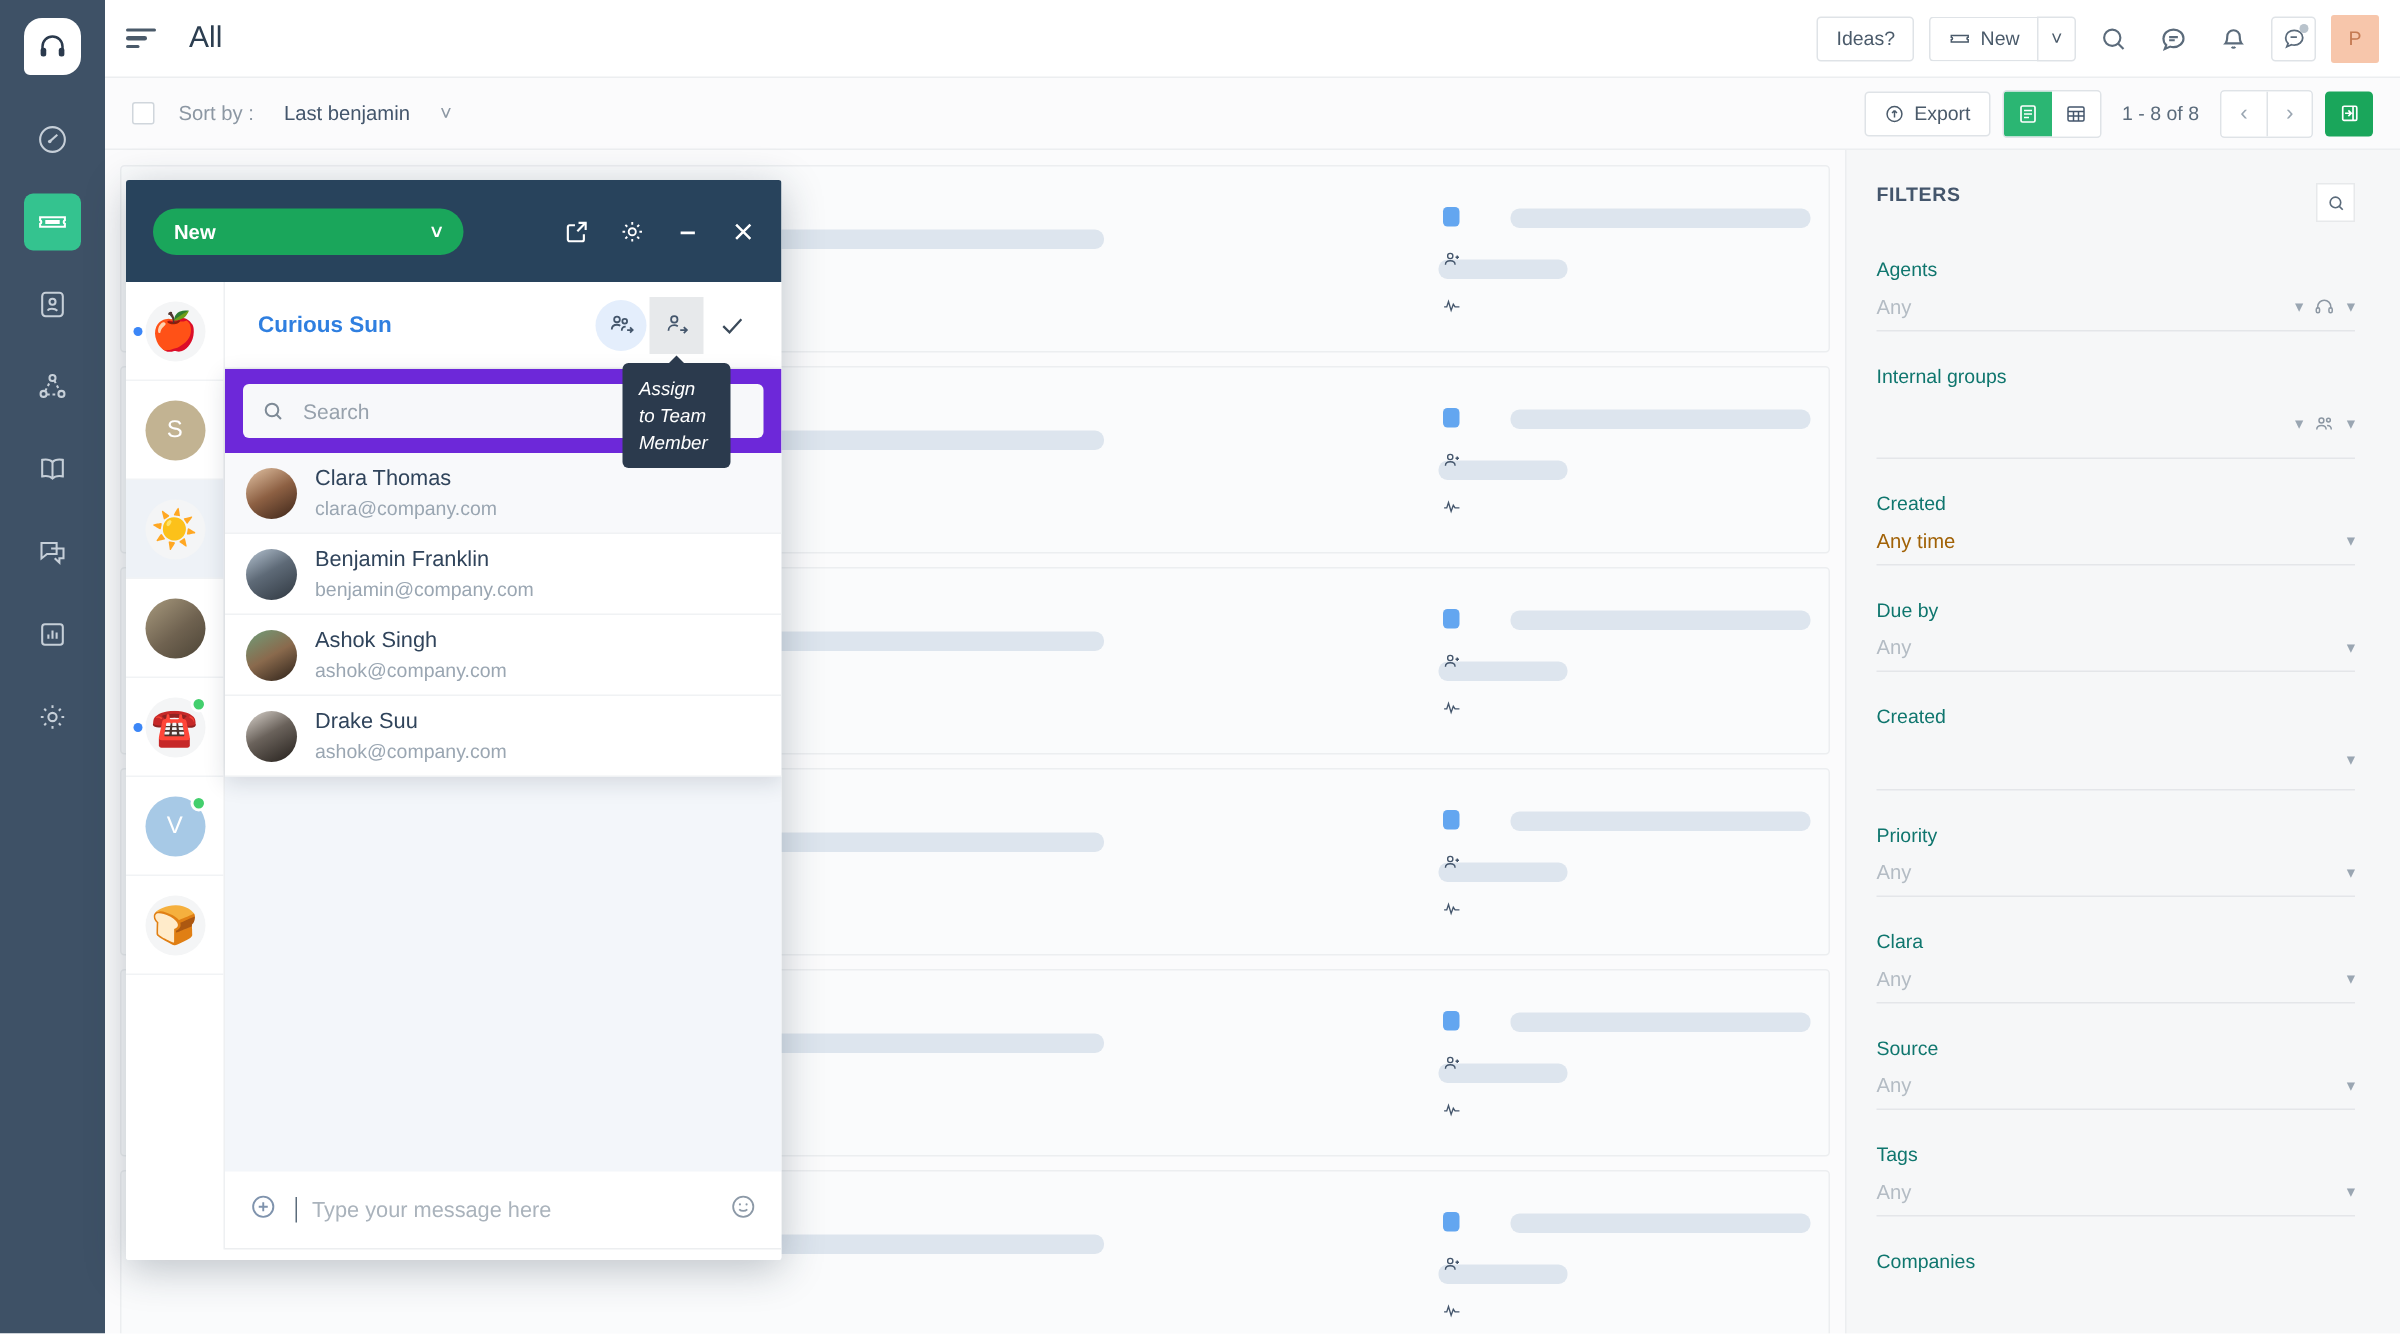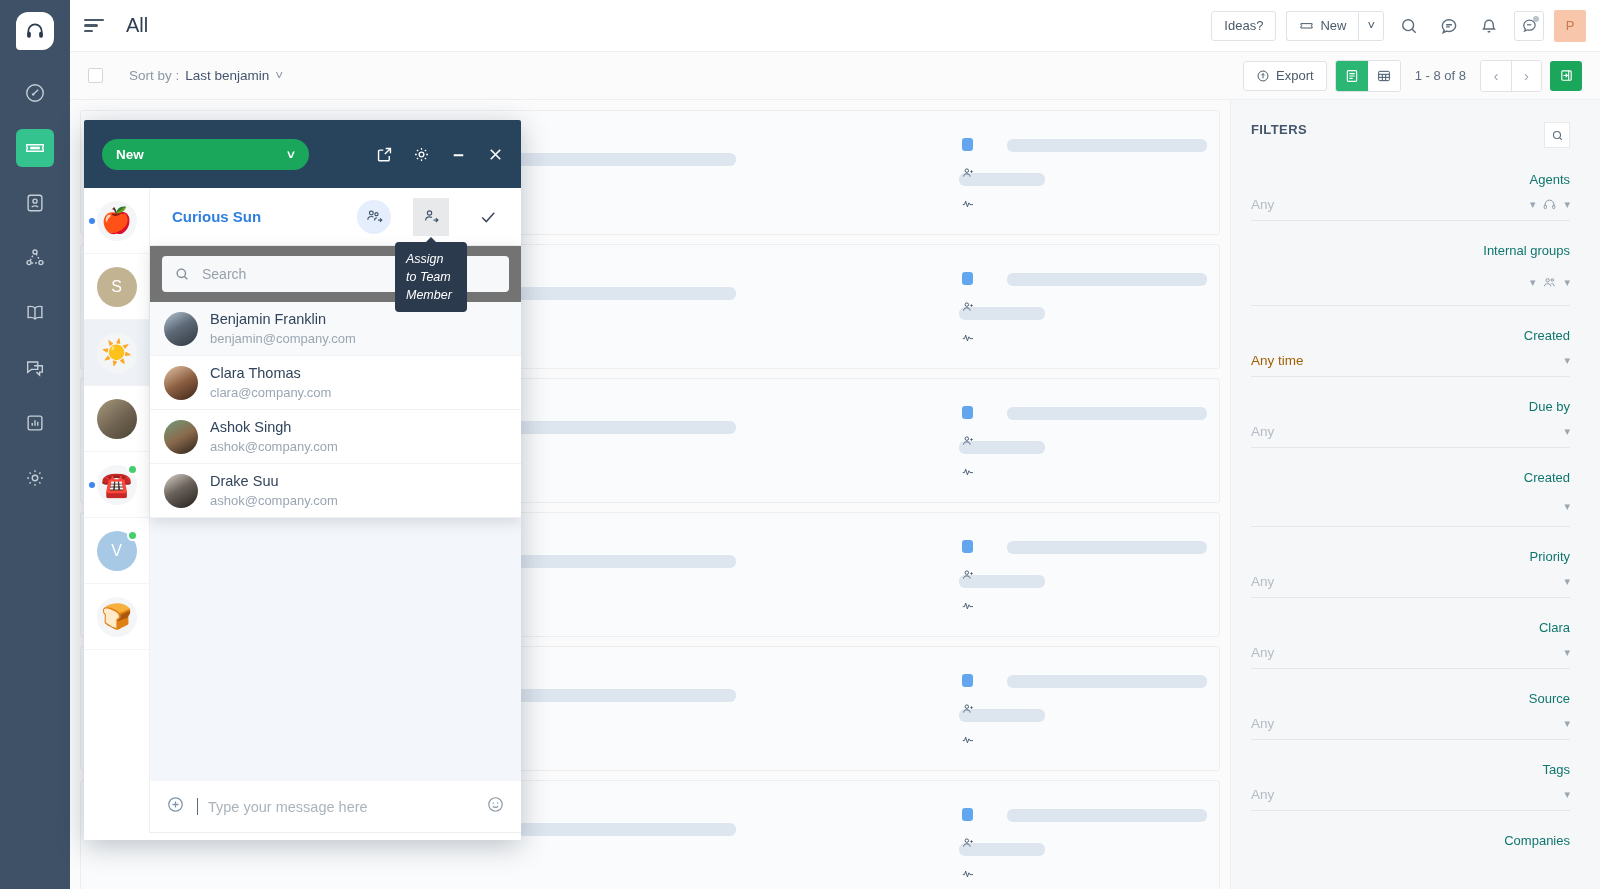--- a/index.html
+++ b/index.html
@@ -64,21 +64,21 @@
     width: 32px; height: 32px; background: #f7c6ab; color: #c57a52;
     display: flex; align-items: center; justify-content: center;
     font-size: 13px; border-radius: 2px; cursor: pointer;
   }
 
   .subbar {
     height: 48px; background: #fbfbfc; border-bottom: 1px solid #eceef0;
     display: flex; align-items: center; padding: 0 18px; flex: none;
   }
   .chk { width: 15px; height: 15px; border: 1.5px solid #d0d6dc; border-radius: 2px; background: #fff; cursor: pointer; }
-  .sortby { margin-left: 26px; font-size: 13.5px; color: #8c97a3; display: flex; align-items: flex-end; gap: 6px; }
+  .sortby { margin-left: 16px; font-size: 13.5px; color: #8c97a3; display: flex; align-items: flex-end; gap: 20px; }
   .sortby b { color: #44566c; font-weight: 500; font-size: 13.5px; }
   .sub-right { margin-left: auto; display: flex; align-items: center; gap: 8px; }
   .seg { display: flex; border: 1px solid #dfe3e7; border-radius: 3px; overflow: hidden; }
   .seg div { width: 32px; height: 30px; display: flex; align-items: center; justify-content: center; background: #fff; cursor: pointer; }
   .seg div.on { background: #2bb673; }
   .pagetext { font-size: 13px; color: #5b6b7b; padding: 0 6px; }
   .pager { display: flex; border: 1px solid #dfe3e7; border-radius: 3px; overflow: hidden; }
   .pager div { width: 30px; height: 30px; display: flex; align-items: center; justify-content: center; background: #fff; color: #9aa6b2; cursor: pointer; font-size: 15px; }
   .pager div + div { border-left: 1px solid #dfe3e7; }
   .green-sq { width: 32px; height: 30px; background: #1aa65b; border-radius: 3px; display: flex; align-items: center; justify-content: center; cursor: pointer; }
@@ -94,21 +94,21 @@
   .sk-title { left: 18px; top: 42px; height: 13px; width: 56%; }
   .sk-sq { right: 246px; top: 27px; width: 11px; height: 13px; border-radius: 3px; background: #63a6f0; }
   .sk-r1 { right: 12px; top: 28px; height: 13px; width: 200px; }
   .sk-r2 { right: 174px; top: 62px; height: 13px; width: 86px; }
   .mini-ico { position: absolute; right: 244px; color: #44566c; }
   .mini-ico.a { top: 55px; }
   .mini-ico.b { top: 86px; }
 
   .filters {
     width: 370px; flex: none; background: #f6f7f8; border-left: 1px solid #eceef0;
-    padding: 22px 30px 0 20px; overflow: hidden; text-align: right;
+    padding: 22px 30px 0 20px; overflow: hidden;
   }
   .filters-head { display: flex; align-items: flex-start; justify-content: space-between; margin-bottom: 24px; }
   .filters-head span { font-size: 13px; letter-spacing: 0.4px; color: #44566c; font-weight: 600; }
   .fsearch { width: 26px; height: 26px; border: 1px solid #e7e9eb; background: #fff; display: flex; align-items: center; justify-content: center; cursor: pointer; }
   .fgroup { margin-bottom: 22px; }
   .flabel { font-size: 13px; color: #0f766e; margin-bottom: 10px; }
   .fctl {
     border-bottom: 1px solid #e4e6e9; padding-bottom: 8px;
     display: flex; align-items: center; min-height: 22px; cursor: pointer;
   }
@@ -142,33 +142,33 @@
   .conv.sel { background: #eef2f7; }
   .conv .unread { position: absolute; left: 5px; top: 50%; transform: translateY(-50%); width: 6px; height: 6px; border-radius: 50%; background: #3b86f7; }
   .conv .online { position: absolute; right: 11px; top: 12px; width: 11px; height: 11px; border-radius: 50%; background: #43cf6d; border: 2px solid #fff; }
   .av { width: 40px; height: 40px; border-radius: 50%; display: flex; align-items: center; justify-content: center; font-size: 18px; overflow: hidden; }
   .av.emoji { background: #f4f5f6; font-size: 25px; }
   .av.initial { color: #ffffff; font-size: 16px; }
 
   .convpane { flex: 1; display: flex; flex-direction: column; min-width: 0; position: relative; }
   .c-head { height: 58px; border-bottom: 1px solid #eef0f2; display: flex; align-items: center; padding: 0 16px 0 22px; flex: none; }
   .c-name { color: #2f7fe0; font-size: 15px; font-weight: 600; }
-  .c-acts { margin-left: auto; display: flex; align-items: center; gap: 22px; font-style: italic; }
+  .c-acts { margin-left: auto; display: flex; align-items: center; gap: 2px; font-style: italic; }
   .c-act { width: 34px; height: 34px; border-radius: 50%; display: flex; align-items: center; justify-content: center; cursor: pointer; position: relative; }
   .c-act.hl { background: #e4eefc; }
   .c-act.hov { background: #e7e9eb; border-radius: 0; width: 36px; height: 38px; }
   .tip {
     position: absolute; top: 44px; left: 50%; transform: translateX(-50%);
     background: #2b3a4d; color: #fff; font-size: 12.5px; line-height: 1.45;
     padding: 8px 11px; border-radius: 4px; width: 72px; text-align: left; z-index: 30;
   }
   .tip::before { content: ""; position: absolute; top: -5px; left: 50%; margin-left: -5px; border: 5px solid transparent; border-bottom-color: #2b3a4d; border-top: none; }
 
   .dropdown { position: absolute; left: 0; top: 58px; right: 0; background: #fff; z-index: 20; box-shadow: 0 4px 14px rgba(30,45,65,.14); }
-  .dd-search { padding: 10px 12px 10px 12px; background: #737373; }
+  .dd-search { padding: 10px 12px 10px 12px; background: #6d28d9; }
   .dd-search-inner { background: #f7f8fa; border-radius: 4px; height: 36px; display: flex; align-items: center; padding: 0 12px; gap: 12px; }
   .dd-search-inner span { font-size: 14px; color: #97a1ac; }
   .dd-list { max-height: 285px; overflow-y: scroll; }
   .dd-list::-webkit-scrollbar { width: 5px; }
   .dd-list::-webkit-scrollbar-thumb { background: #d9dde2; border-radius: 3px; }
   .mem { display: flex; align-items: center; gap: 12px; padding: 8px 14px; border-bottom: 1px solid #f0f2f4; cursor: pointer; }
   .mem:first-child { background: #f8f9fb; }
   .mem .pic { width: 34px; height: 34px; border-radius: 50%; flex: none; }
   .mem .mn { font-size: 14.5px; color: #30445b; line-height: 1.35; }
   .mem .me { font-size: 13px; color: #9aa6b2; line-height: 1.35; }
@@ -660,31 +660,31 @@
             <div class="dd-search-inner">
               <svg width="16" height="16" viewBox="0 0 24 24" fill="none" stroke="#7e8a96" stroke-width="2">
                   <circle cx="11" cy="11" r="6.3"></circle>
                   <path d="M15.7 15.7 20 20"></path>
                 </svg>
               <span>Search</span>
             </div>
           </div>
           <div class="dd-list">
             <div class="mem">
+              <span class="pic" style="background:linear-gradient(150deg,#e4c5a6 0%,#8d6043 50%,#3b2418 100%)"></span>
+              <span>
+                <span class="mn" style="display:block">Clara Thomas</span>
+                <span class="me" style="display:block">clara@company.com</span>
+              </span>
+            </div>
+            <div class="mem">
               <span class="pic" style="background:linear-gradient(150deg,#b6c4d2 0%,#5e6a77 45%,#2f3740 100%)"></span>
               <span>
                 <span class="mn" style="display:block">Benjamin Franklin</span>
                 <span class="me" style="display:block">benjamin@company.com</span>
-              </span>
-            </div>
-            <div class="mem">
-              <span class="pic" style="background:linear-gradient(150deg,#e4c5a6 0%,#8d6043 50%,#3b2418 100%)"></span>
-              <span>
-                <span class="mn" style="display:block">Clara Thomas</span>
-                <span class="me" style="display:block">clara@company.com</span>
               </span>
             </div>
             <div class="mem">
               <span class="pic" style="background:linear-gradient(150deg,#6f9e7a 0%,#8a6a4d 50%,#2b2018 100%)"></span>
               <span>
                 <span class="mn" style="display:block">Ashok Singh</span>
                 <span class="me" style="display:block">ashok@company.com</span>
               </span>
             </div>
             <div class="mem">

